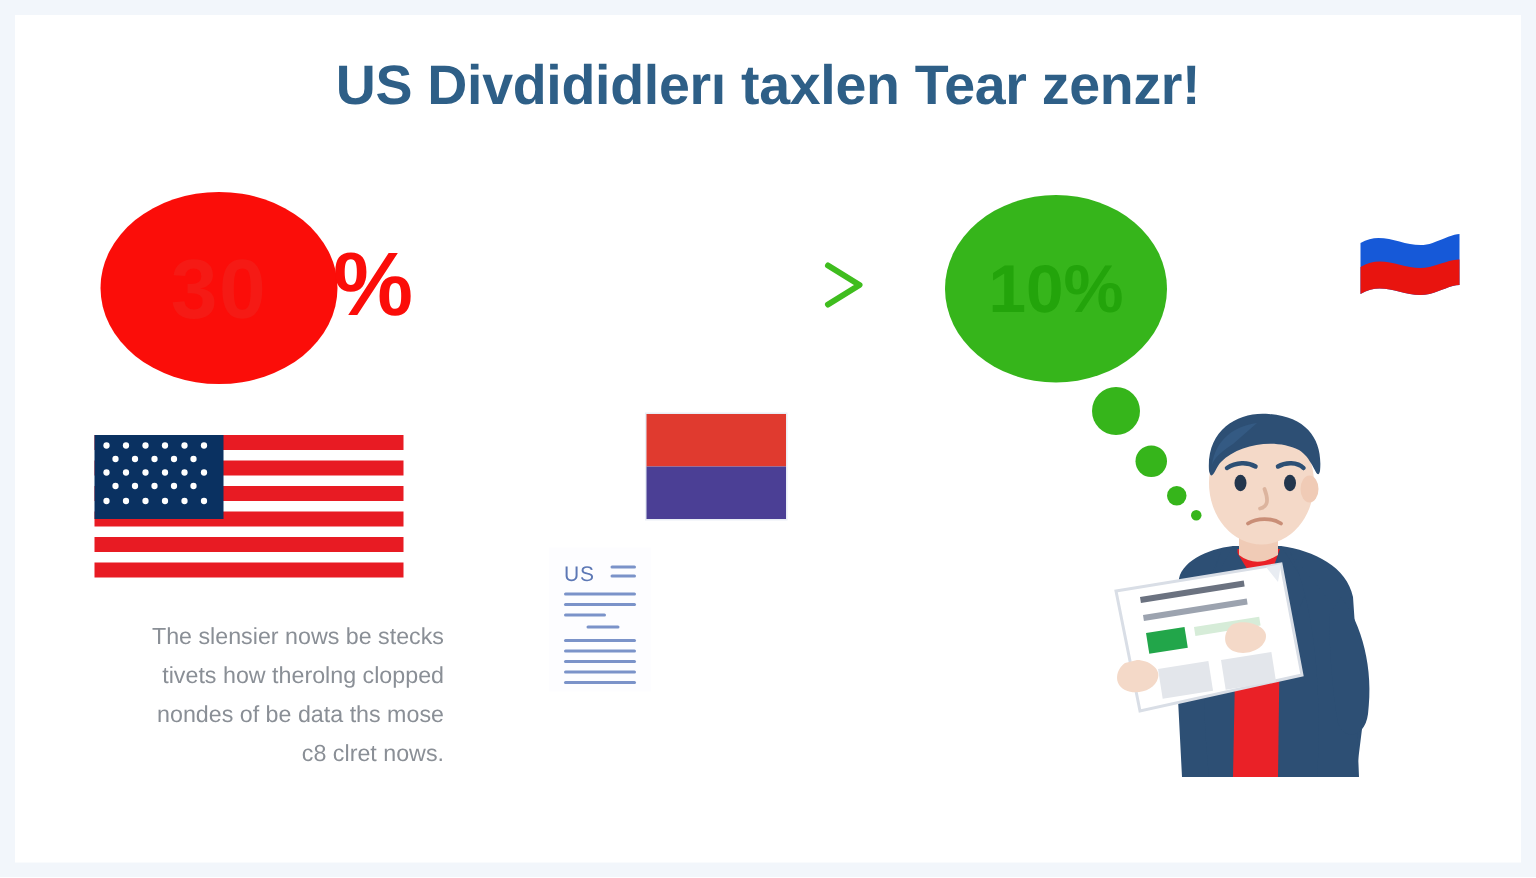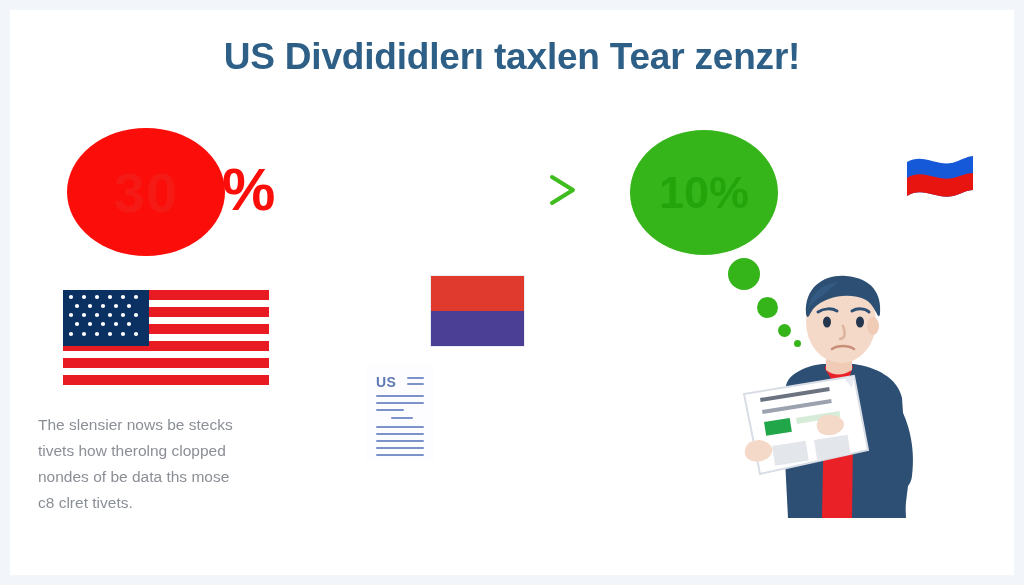--- a/index.html
+++ b/index.html
@@ -177,21 +177,21 @@
     top: 365px;
     width: 68px;
     height: 96px;
     background: #fdfdff;
   }
   #doc-icon-label {
     position: absolute;
     left: 10px;
     top: 9px;
     font-size: 14px;
-    font-weight: bold;
+    font-weight: normal;
     color: #5d78b5;
     letter-spacing: 0.5px;
   }
   .doc-line {
     position: absolute;
     background: #7b93c9;
     height: 2px;
     border-radius: 1px;
   }
 
@@ -212,21 +212,21 @@
     width: 74px;
     height: 66px;
   }
 
   
   #caption {
     position: absolute;
     left: 38px;
     top: 412px;
     width: 258px;
-    text-align: left;
+    text-align: right;
     font-size: 15.5px;
     line-height: 26px;
     color: #8a8f96;
   }
   .caption-line { display: block; white-space: nowrap; }
 </style>
 </head>
 <body>
 
 <div id="canvas">
@@ -390,17 +390,17 @@
                L70 40 C 64 40, 58 44, 50 46 C 34 50, 20 36, 4 46 Z" fill="#1659d8"></path>
       <path d="M4 28 C 20 18, 34 32, 50 28 C 58 26, 64 23, 70 23
                L70 40 C 64 40, 58 44, 50 46 C 34 50, 20 36, 4 46 Z" fill="#e8140f"></path>
     </svg>
   </div>
 
   <div id="caption">
     <span class="caption-line">The slensier nows be stecks</span>
     <span class="caption-line">tivets how therolng clopped</span>
     <span class="caption-line">nondes of be data ths mose</span>
-    <span class="caption-line">c8 clret tivets.</span>
+    <span class="caption-line">c8 clret nows.</span>
   </div>
 
   <div id="frame"></div>
 </div>
 
 </body></html>

